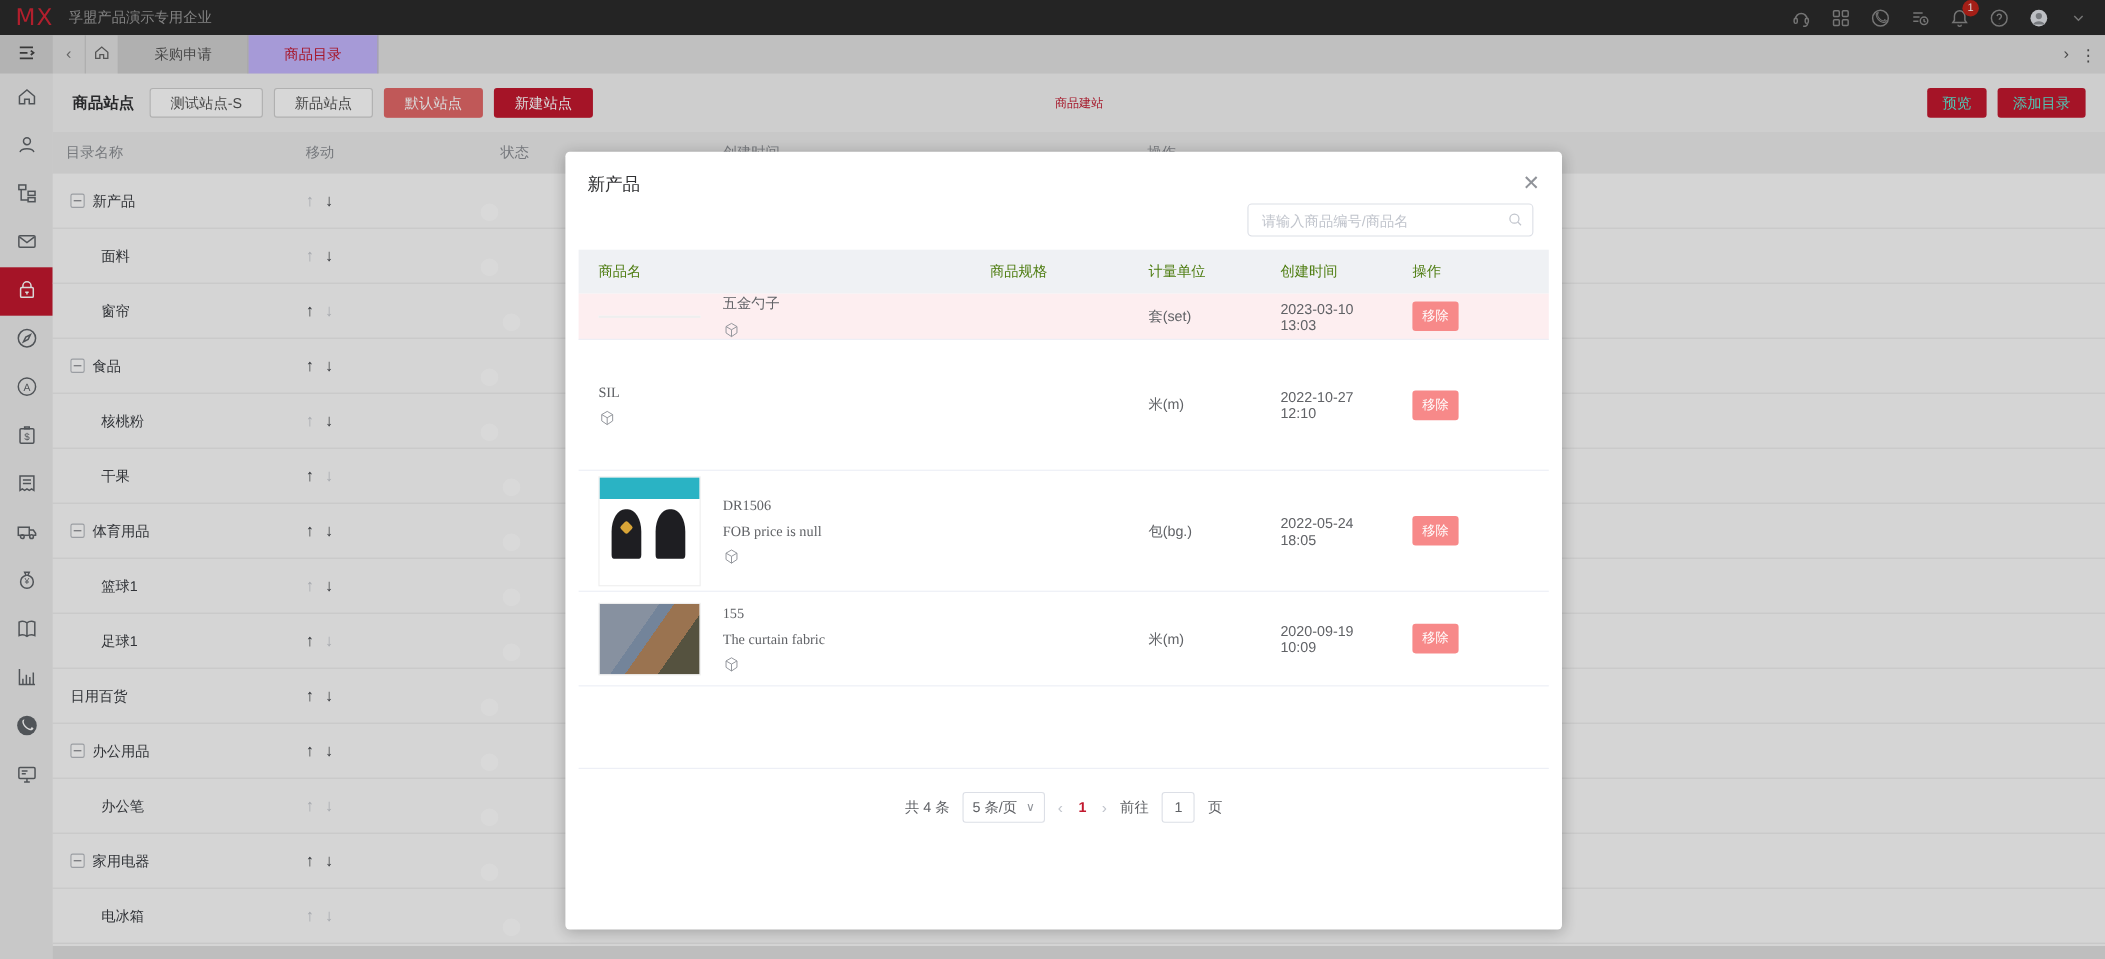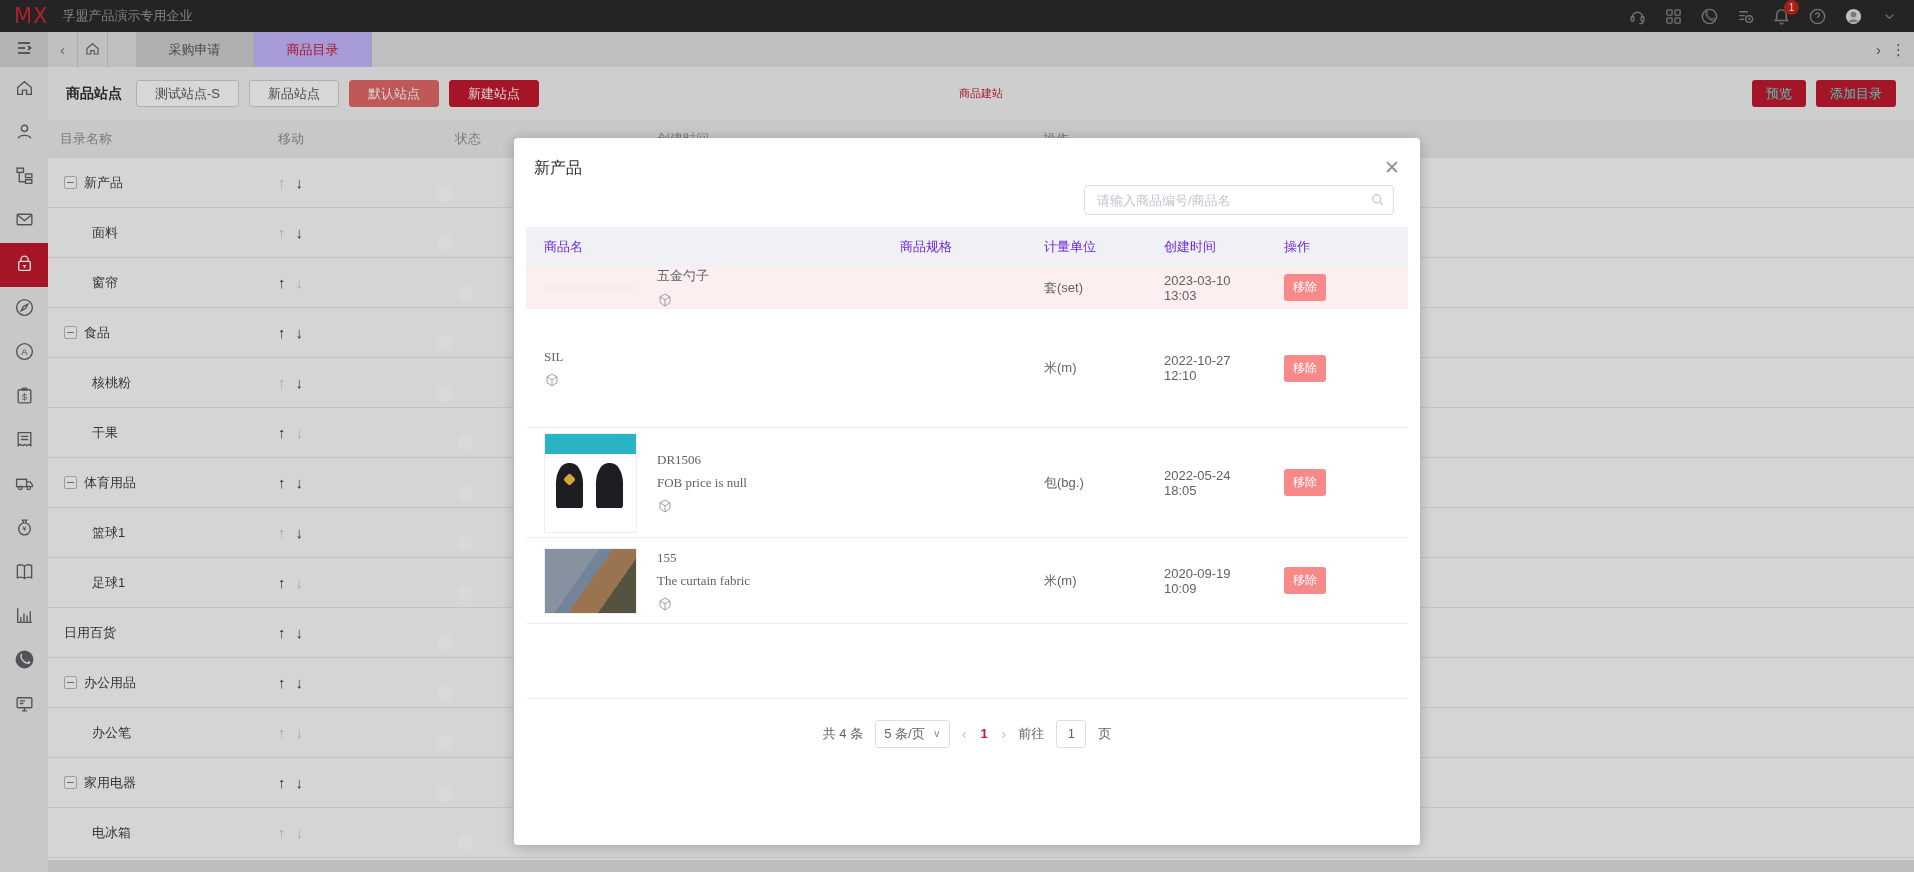--- a/index.html
+++ b/index.html
@@ -76,30 +76,30 @@
   .bottom-strip { height:12px; background:#e0e0e0; }
 
   
   .overlay { position:fixed; inset:0; background:rgba(0,0,0,0.15); z-index:10; }
   .modal { position:fixed; left:514px; top:138px; width:906px; height:707px; background:#fff; border-radius:4px;
     box-shadow:0 2px 14px rgba(0,0,0,0.25); z-index:20; display:flex; flex-direction:column; }
   .modal-head { padding:20px 20px 6px 20px; display:flex; align-items:flex-start; }
   .modal-title { font-size:16px; color:#303133; }
   .modal-close { margin-left:auto; color:#909399; font-size:19px; line-height:19px; cursor:pointer; }
   .search-row { display:flex; justify-content:flex-end; padding:0 26px 12px 0; }
-  .search-box { position:relative; width:310px; }
+  .search-box { position:relative; width:260px; }
   .search-box input { width:100%; height:30px; border:1px solid #dcdfe6; border-radius:4px; padding:0 30px 0 12px;
     font-size:13px; color:#606266; outline:none; font-family:inherit; }
   .search-box input::placeholder { color:#c0c4cc; }
   .search-ico { position:absolute; right:9px; top:7px; }
   .search-ico svg { width:15px; height:15px; stroke:#c0c4cc; fill:none; stroke-width:1.5; }
 
   .m-table { margin:0 12px; flex:1; display:flex; flex-direction:column; }
   .m-grid { display:grid; grid-template-columns:356px 144px 120px 120px auto; align-items:center; }
-  .m-head { height:40px; background:#eff1f4; color:#6d28d9; }
+  .m-head { height:40px; background:#eff1f4; color:#4d7c0f; }
   .m-head > div { padding-left:18px; }
   .m-row { border-bottom:1px solid #ebeef5; }
   .m-row:nth-child(2) { height:119px; }
   .m-row:nth-child(3) { height:110px; }
   .m-row:nth-child(4) { height:86px; }
   .m-row:nth-child(5) { height:116px; }
   .m-row.hl { background:#fdeef0; }
   .m-namecell { display:flex; align-items:center; padding-left:18px; gap:20px; }
   .m-textcol { display:flex; flex-direction:column; gap:7px; }
   .m-name, .m-desc { color:#606266;font-family:Liberation Serif, serif; }
@@ -215,21 +215,21 @@
           <path d="M4 5h12M4 10h7M4 15h12"></path>
           <path d="M14 8l2.5 2-2.5 2"></path>
         </svg></span>
   </div>
   <div class="tab-nav-ico">‹</div>
   <div class="tab-nav-ico">
     <span><svg viewBox="0 0 20 20">
           <path d="M3.5 10l6.5-5.5L16.5 10v6.5h-4.5v-4h-4v4H3.5z"></path>
         </svg></span>
   </div>
-  <div id="tabs" style="display:flex;margin-left:28px;">
+  <div id="tabs" style="display:flex;">
       <div class="tab">采购申请</div>
       <div class="tab active">商品目录</div>
     </div>
   <div class="tabbar-right">
     <span class="chev">›</span>
     <span class="dots">⋮</span>
   </div>
 </div>
 
 <div class="main">

